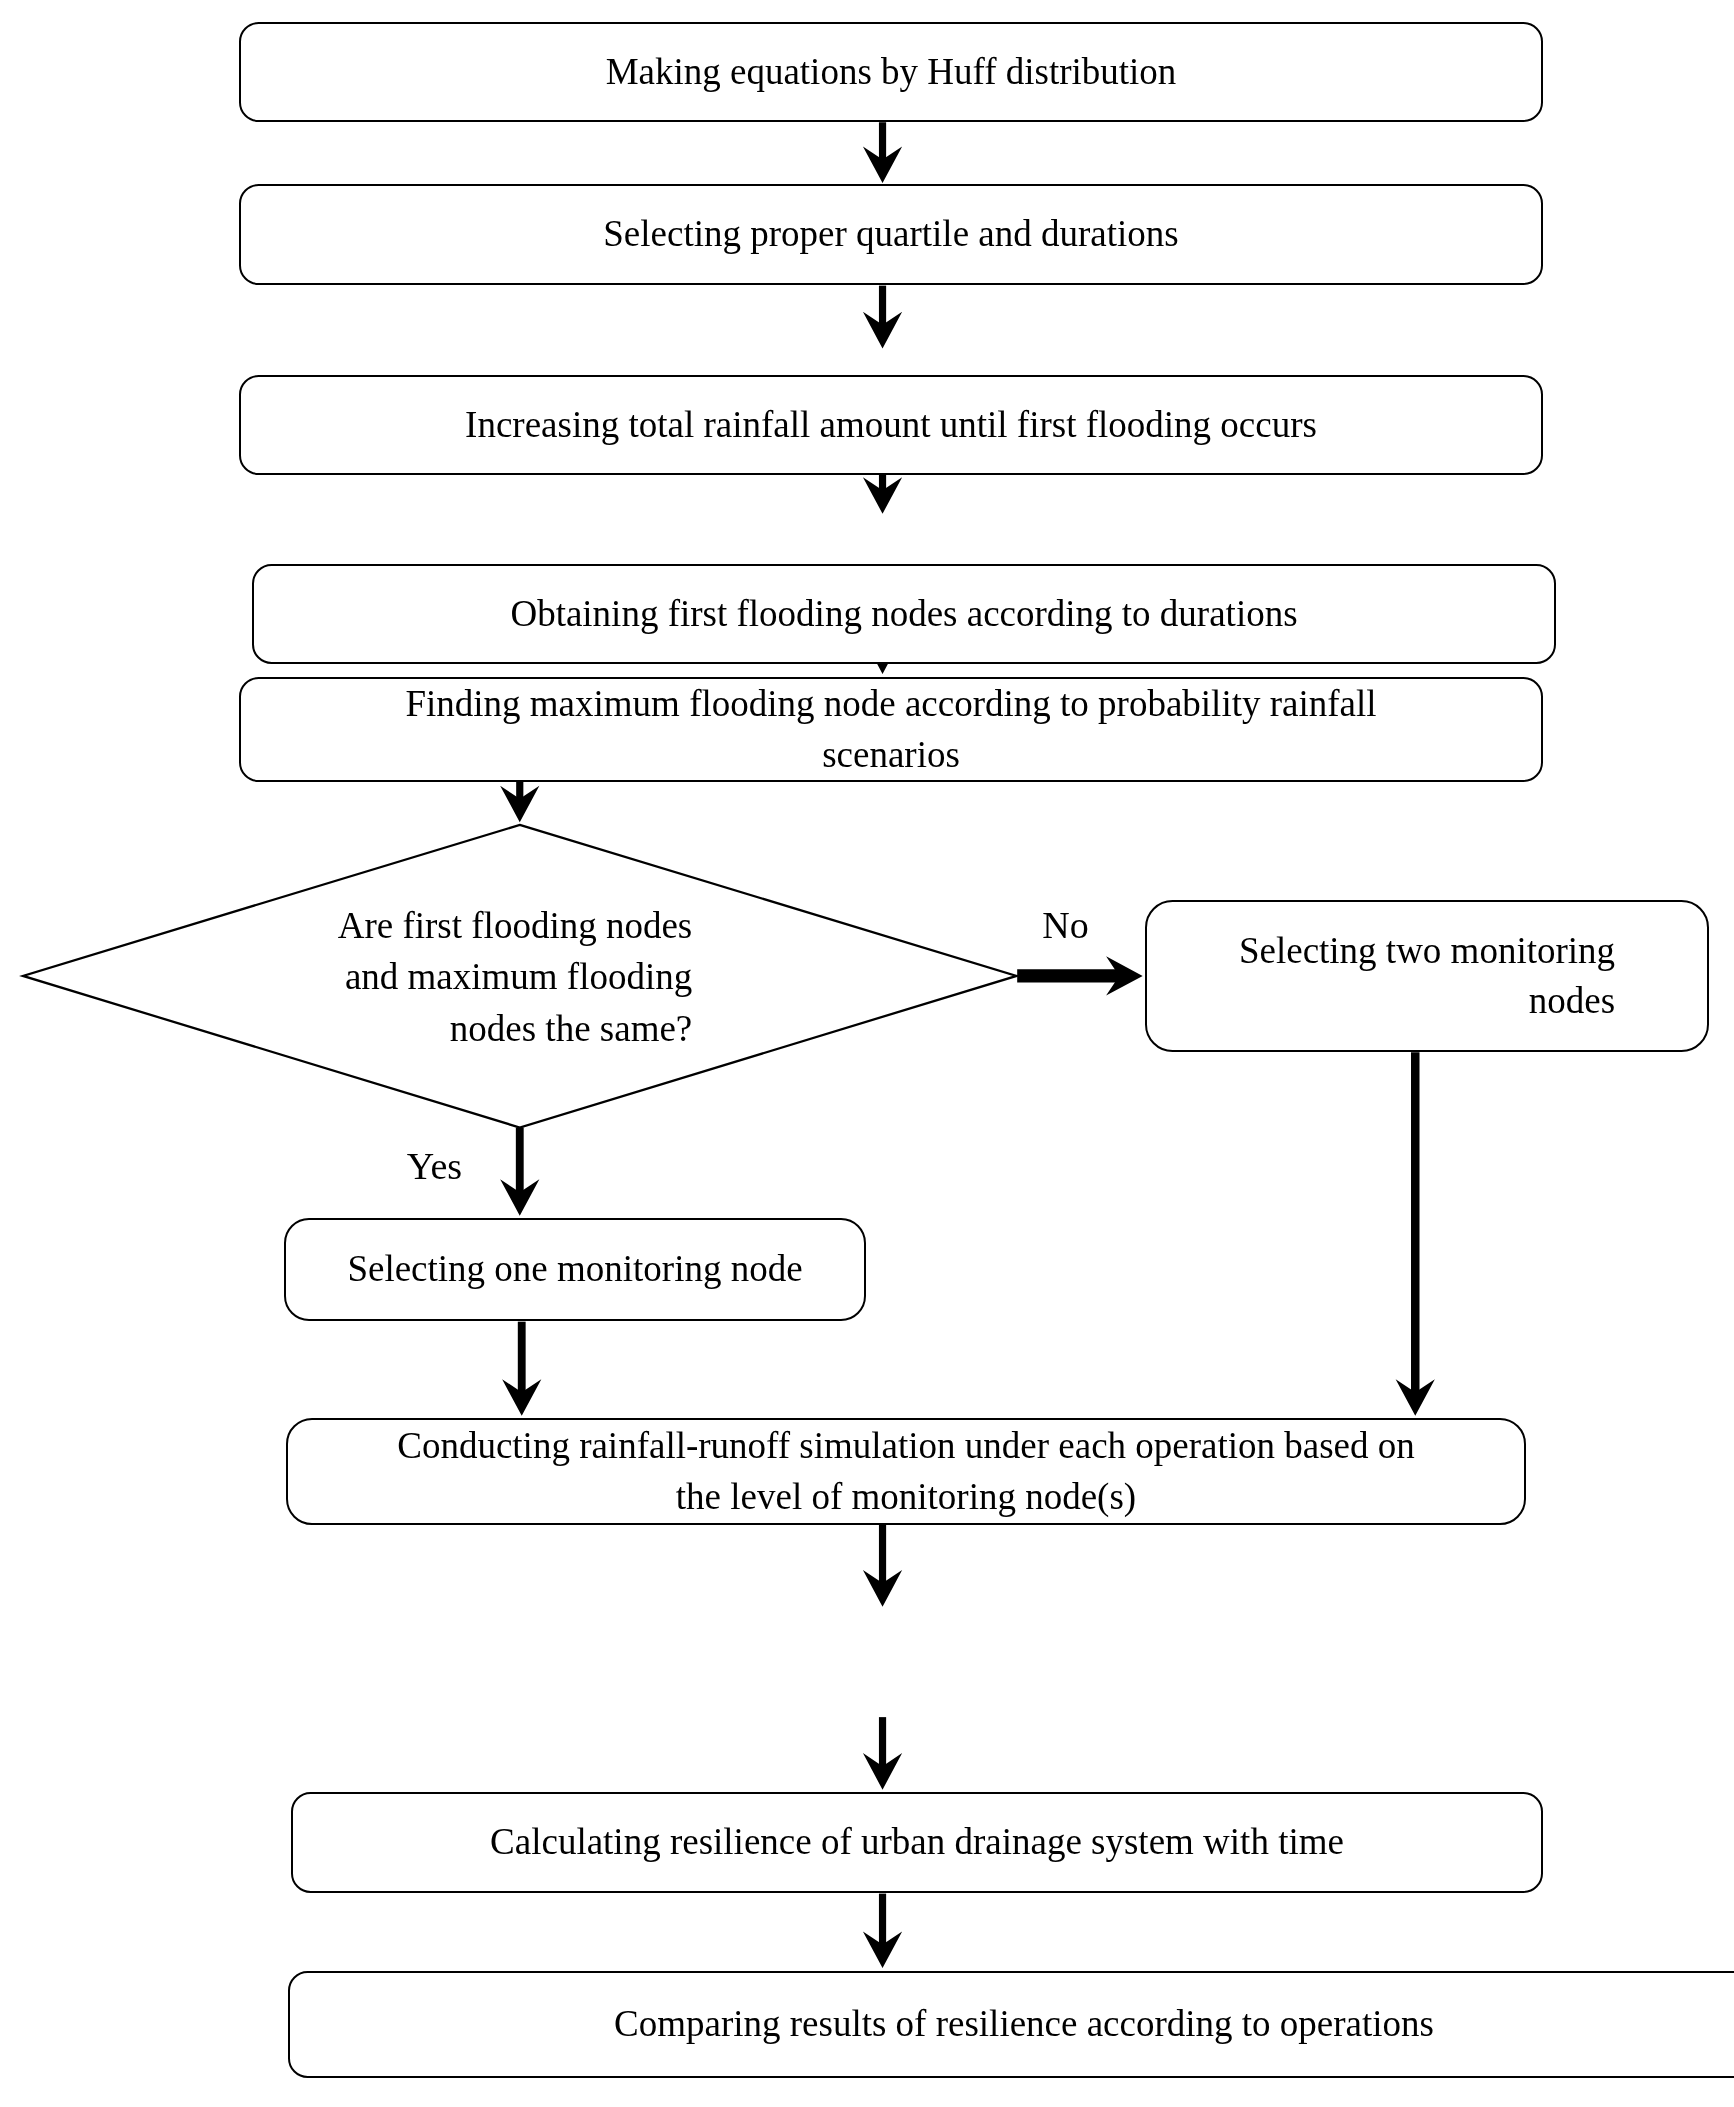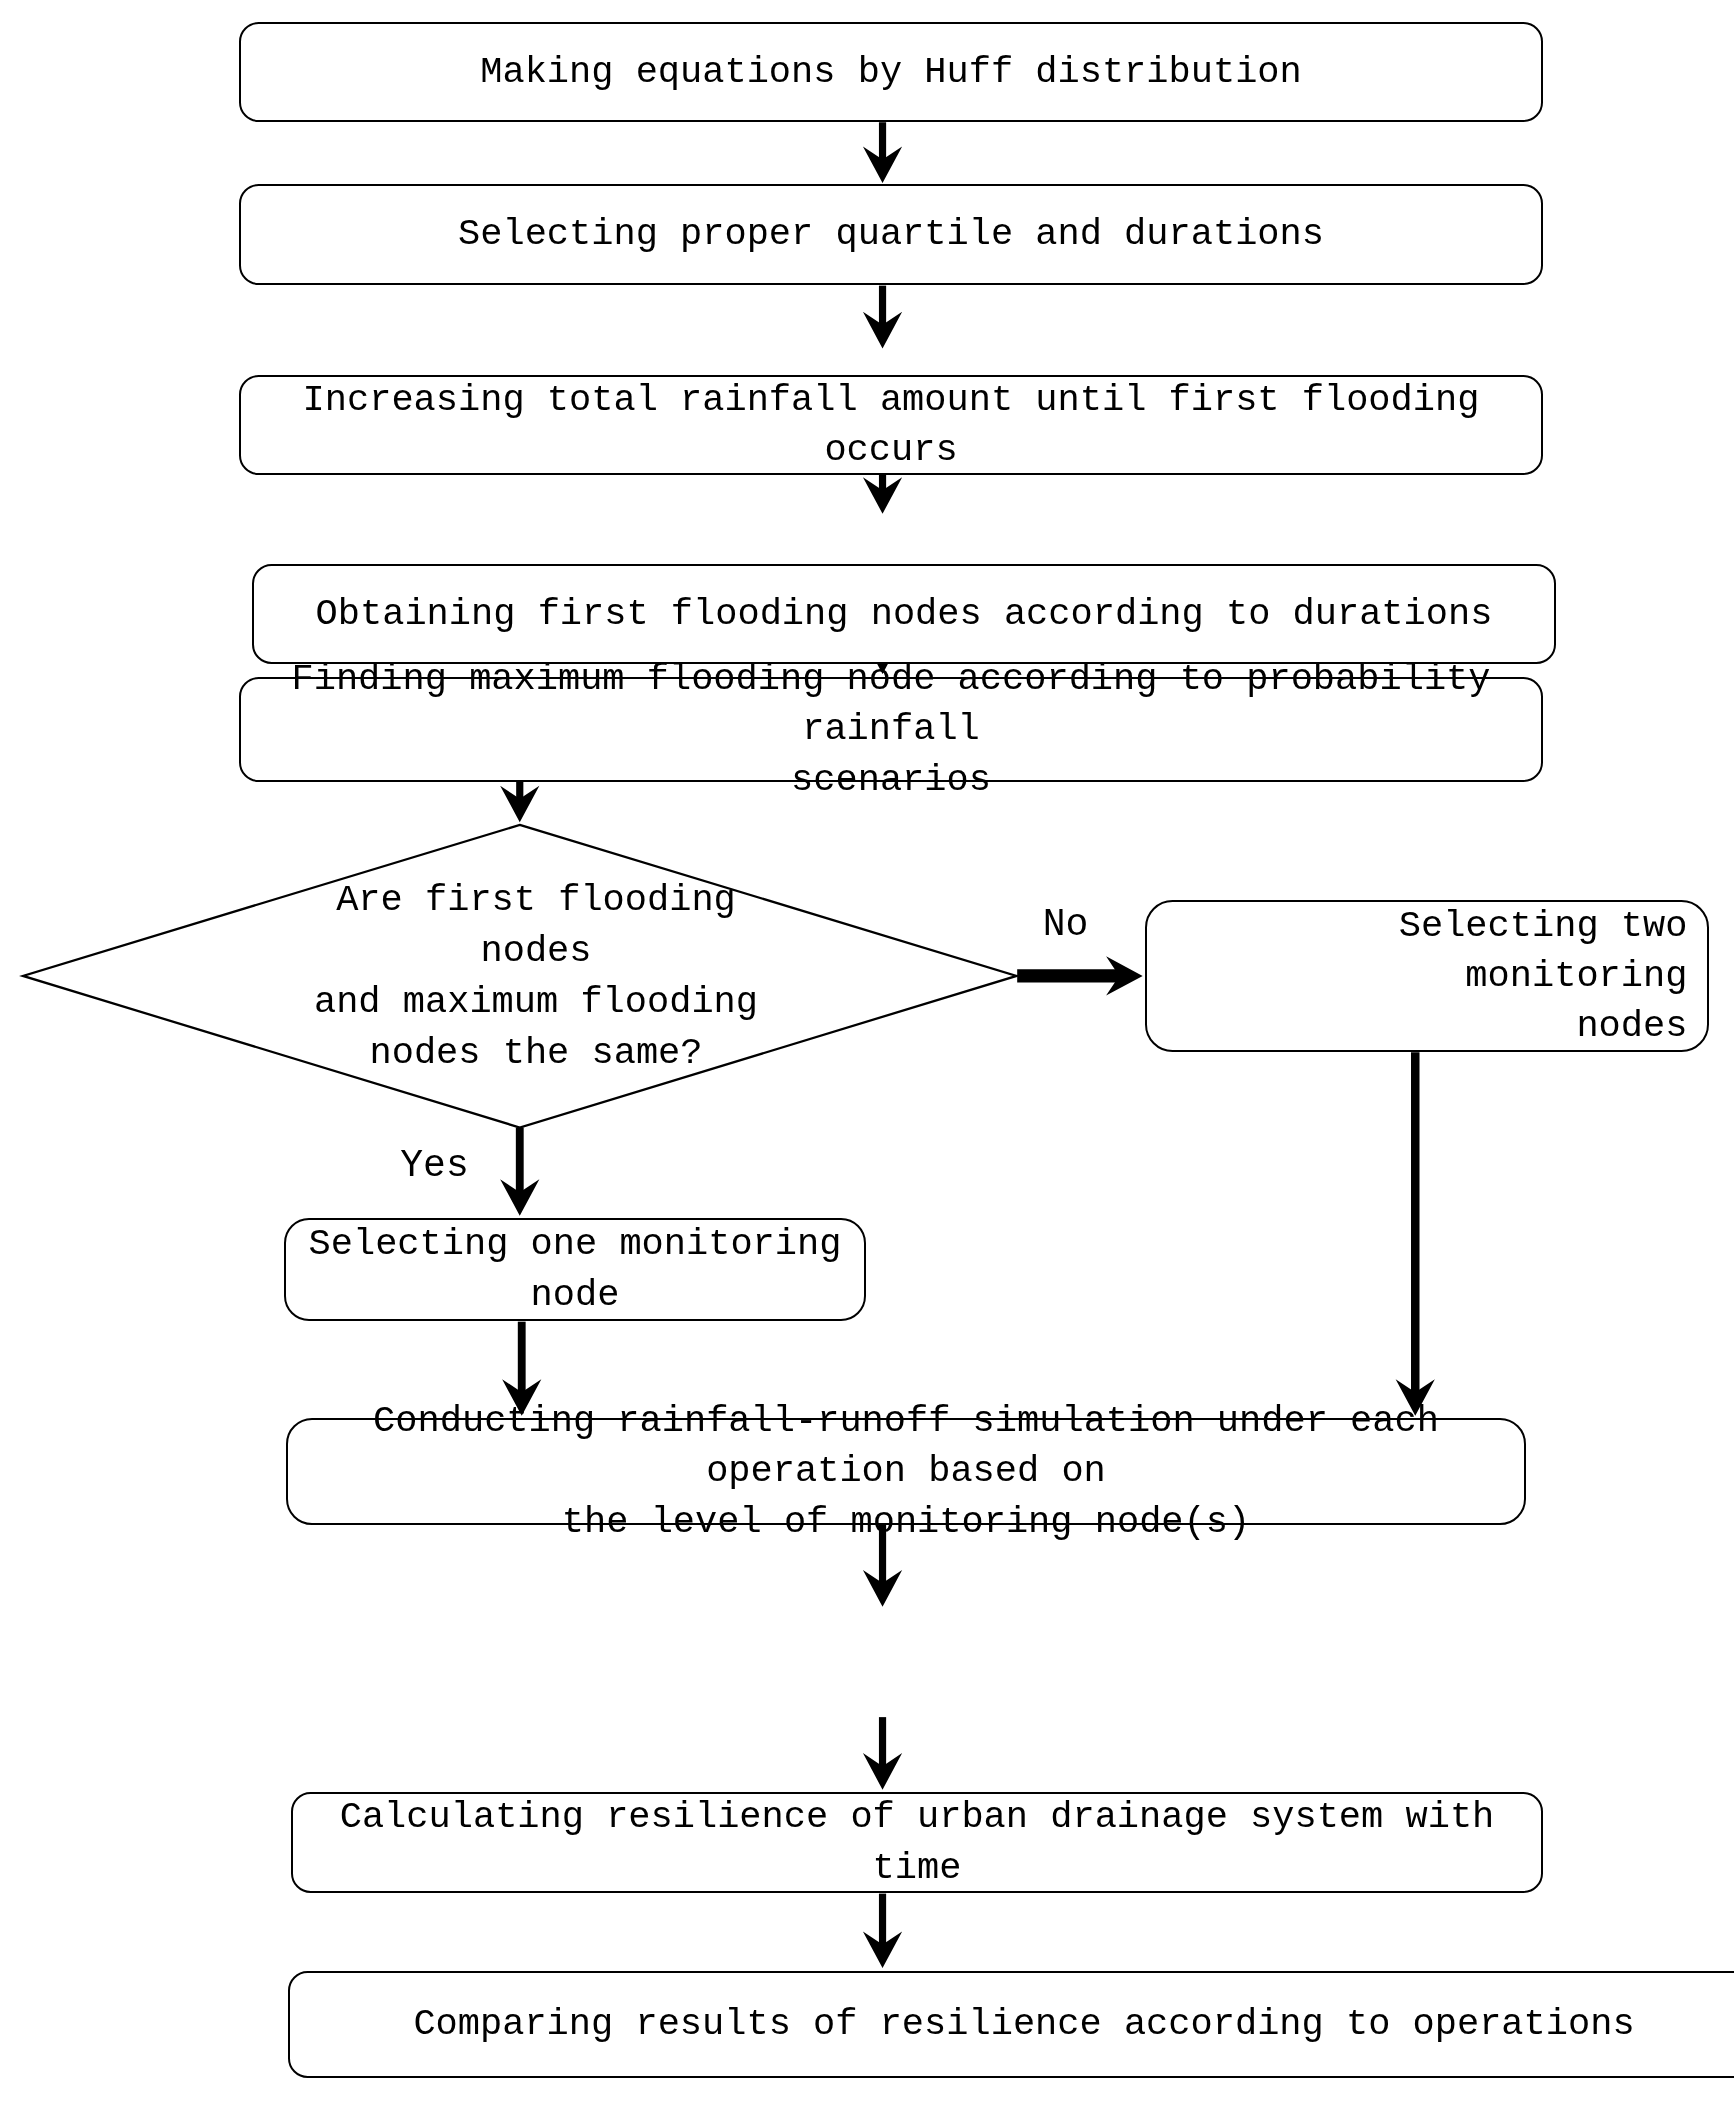--- a/index.html
+++ b/index.html
@@ -5,21 +5,21 @@
   html, body {
     margin: 0;
     padding: 0;
     background: #ffffff;
   }
   #canvas {
     position: relative;
     width: 1735px;
     height: 2108px;
     background: #ffffff;
-    font-family: Liberation Mono, monospace;
+    font-family: Liberation Serif, serif;
     color: #000000;
     overflow: hidden;
   }
   #connector-layer {
     position: absolute;
     left: 0;
     top: 0;
     width: 1735px;
     height: 2108px;
   }
@@ -35,28 +35,28 @@
     text-align: center;
     font-size: 37px;
     line-height: 1.36;
   }
   .box .box-label {
     white-space: pre-line;
     padding: 0 19.6px;
   }
   .decision-label {
     position: absolute;
-    left: 291px;
+    left: 270px;
     top: 869px;
     width: 490px;
     height: 216px;
     display: flex;
     align-items: center;
     justify-content: center;
-    text-align: center;
+    text-align: right;
     font-size: 37px;
     line-height: 1.38;
     white-space: pre-line;
   }
   .edge-label {
     position: absolute;
     font-size: 38px;
     text-align: center;
     width: 131px;
   }

